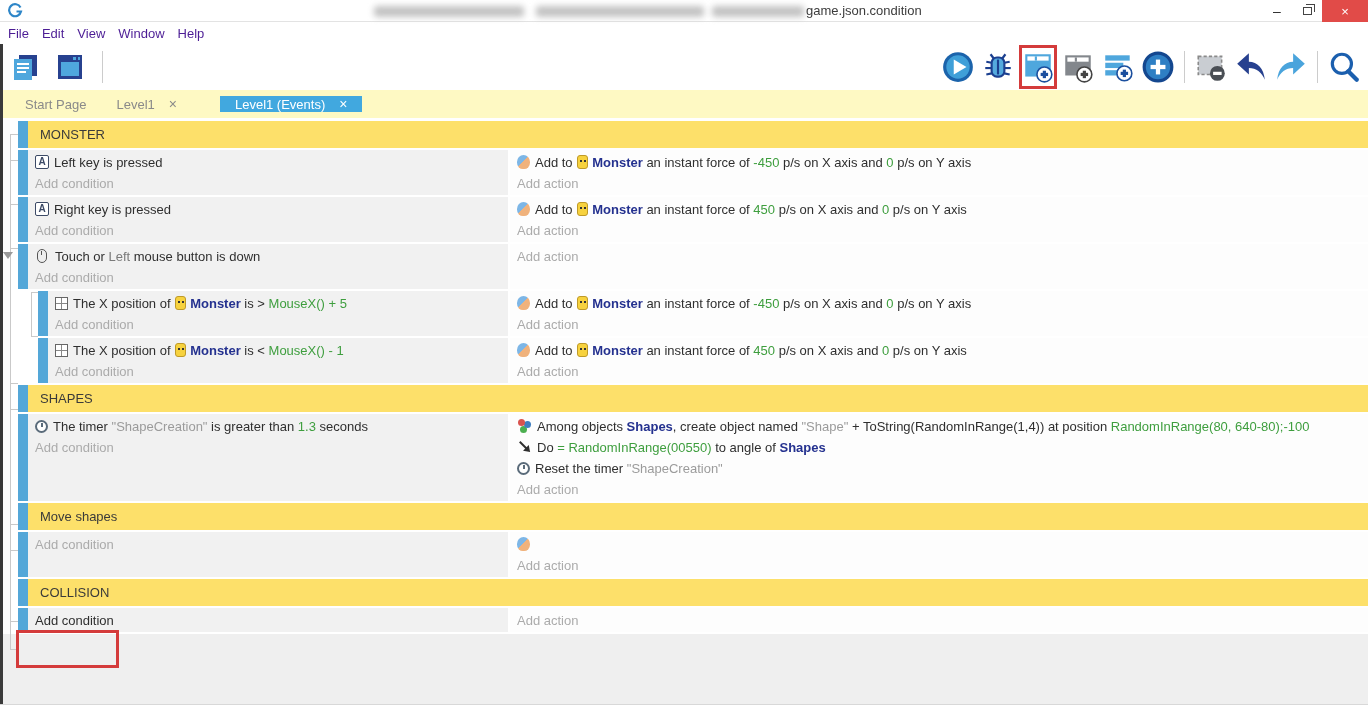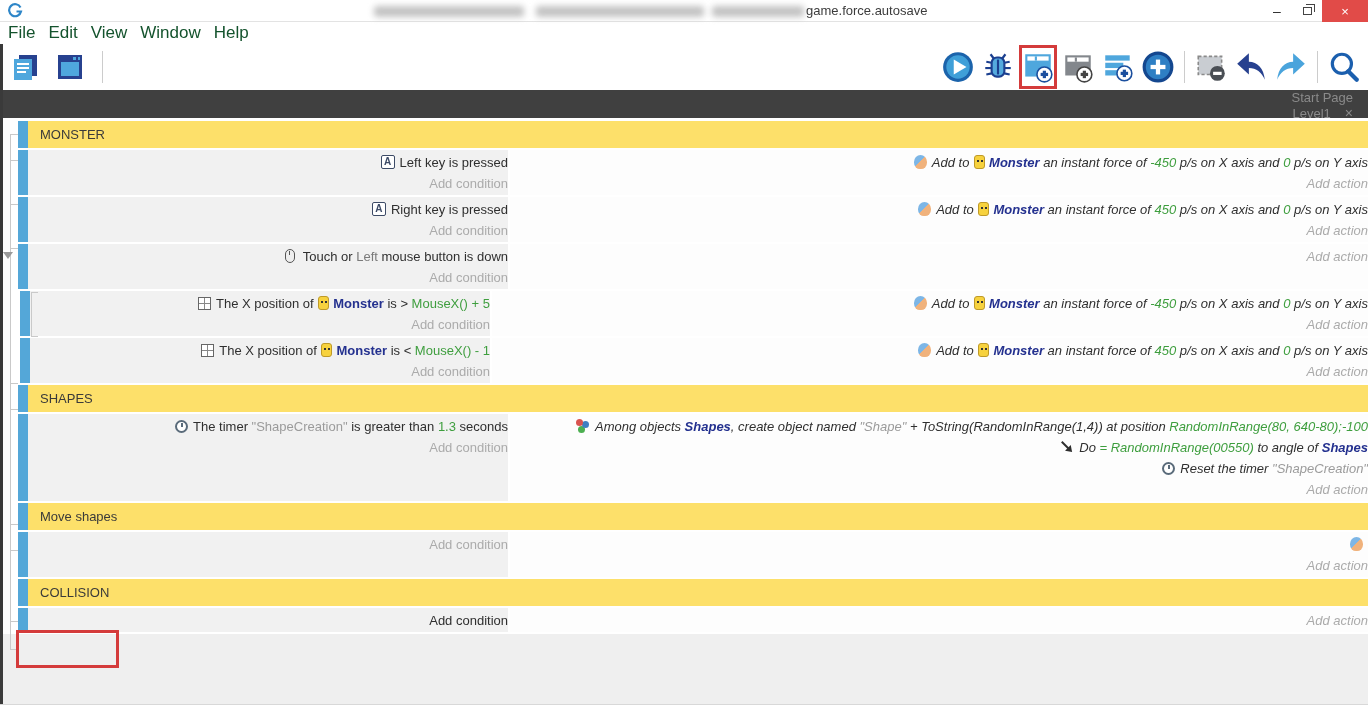--- a/index.html
+++ b/index.html
@@ -13,49 +13,49 @@
   .bb1 { left:374px; width:150px; } .bb2 { left:536px; width:168px; } .bb3 { left:712px; width:92px; }
   .title-text { position:absolute; left:806px; top:3px; font-size:13px; color:#3c3c3c; }
   .win-controls { position:absolute; right:0; top:0; height:22px; display:flex; align-items:stretch; }
   .win-btn { width:30px; display:flex; align-items:center; justify-content:center; font-size:14px; color:#333; }
   .win-btn.close { width:46px; background:#e14b48; color:#fff; font-size:13px; }
   .restore-glyph { width:9px; height:8px; border:1px solid #444; position:relative; background:#fff; }
   .restore-glyph::before { content:""; position:absolute; left:2px; top:-4px; width:8px; height:7px; border-top:1px solid #444; border-right:1px solid #444; }
 
   
   .menubar { height:22px; background:#fff; display:flex; align-items:center; padding-left:8px; }
-  .menu-item { font-size:17px; color:#14532d; padding:0 11px 0 0; margin-right:2px;text-align:center; }
+  .menu-item { font-size:13px; color:#4c1d95; padding:0 11px 0 0; margin-right:2px;text-align:center; }
   .menu-item:first-child { padding-left:0; }
 
   
   .toolbar { height:46px; background:#fff; display:flex; align-items:center; position:relative; }
   .tb-left { display:flex; align-items:center; gap:8px; padding-left:8px; }
   .tb-right { position:absolute; right:6px; top:2px; display:flex; align-items:center; gap:4px; }
   .tbtn { width:36px; height:42px; display:flex; align-items:center; justify-content:center; position:relative; }
   .tb-sep { width:1px; height:32px; background:#ccc; margin:0 4px; }
   .tb-sep-left { width:1px; height:32px; background:#ccc; margin-left:6px; }
   .tbtn.highlighted::after { content:""; position:absolute; left:-1px; top:-1px; right:-1px; bottom:-1px; border:3px solid #d43b3b; }
 
   
-  .tabbar { height:28px; background:#404040; display:flex; align-items:flex-end; padding-left:10px;flex-direction:column; }
+  .tabbar { height:28px; background:#fef9c3; display:flex; align-items:center; padding-left:10px; }
   .tab { display:flex; align-items:center; gap:14px; padding:0 15px; font-size:13px; color:#8a8a8a; }
   .tab .tab-close { color:#8a8a8a; font-size:14px; }
   .tab.active { background:#41a8df; color:#fff;margin-left:28px; }
   .tab.active .tab-close { color:#fff; }
 
   
   .sheet { position:relative; height:587px; background:#fff; padding-top:3px; overflow:hidden; display:flex; flex-direction:column; }
   .row { display:flex; align-items:stretch; margin-bottom:2px; padding-left:18px; flex:none; }
-  .row.depth1 { padding-left:20px; }
+  .row.depth1 { padding-left:38px; }
   .bar { width:10px; background:#54a7d8; flex:none; }
   .group-head { flex:1; background:#fde06a; height:27px; line-height:27px; padding-left:12px; font-size:13px; color:#3a3a3a; }
-  .cell { padding:2px 0 1px 7px;text-align:right; }
+  .cell { padding:2px 0 1px 7px; }
   .cond { width:482px; background:#f1f1f1; border-right:2px solid #fff; }
   .depth1 .cond { width:462px; }
-  .acts { flex:1; background:#fdfdfd;font-style:italic; }
+  .acts { flex:1; background:#fdfdfd; }
   .line { line-height:21px; font-size:13px; color:#2f2f2f; white-space:nowrap; }
   .placeholder { color:#ababab; }
   .placeholder-dark { color:#2f2f2f; }
   .filler { flex:1; background:#efefef; }
 
   
   .seg-p { color:#2f2f2f; }
   .seg-o { color:#24318f; font-weight:bold; }
   .seg-g { color:#3e9e3e; }
   .seg-q { color:#9b9b9b; }
@@ -99,21 +99,21 @@
 
   <div class="titlebar">
     <span class="logo">
       <svg width="16" height="16" viewBox="0 0 16 16">
           <path d="M13.5 4.5 A6 6 0 1 0 14 8.5 L9.5 8.5" fill="none" stroke="#2e86c8" stroke-width="2.2"></path>
         </svg>
     </span>
     <span class="blurblock bb1"></span>
     <span class="blurblock bb2"></span>
     <span class="blurblock bb3"></span>
-    <span class="title-text">game.force.autosave</span>
+    <span class="title-text">game.json.condition</span>
     <div class="win-controls">
       <span class="win-btn">–</span>
       <span class="win-btn">
           <span class="restore-glyph"></span>
         </span>
       <span class="win-btn close">×</span>
     </div>
   </div>
 
   <div class="menubar">

